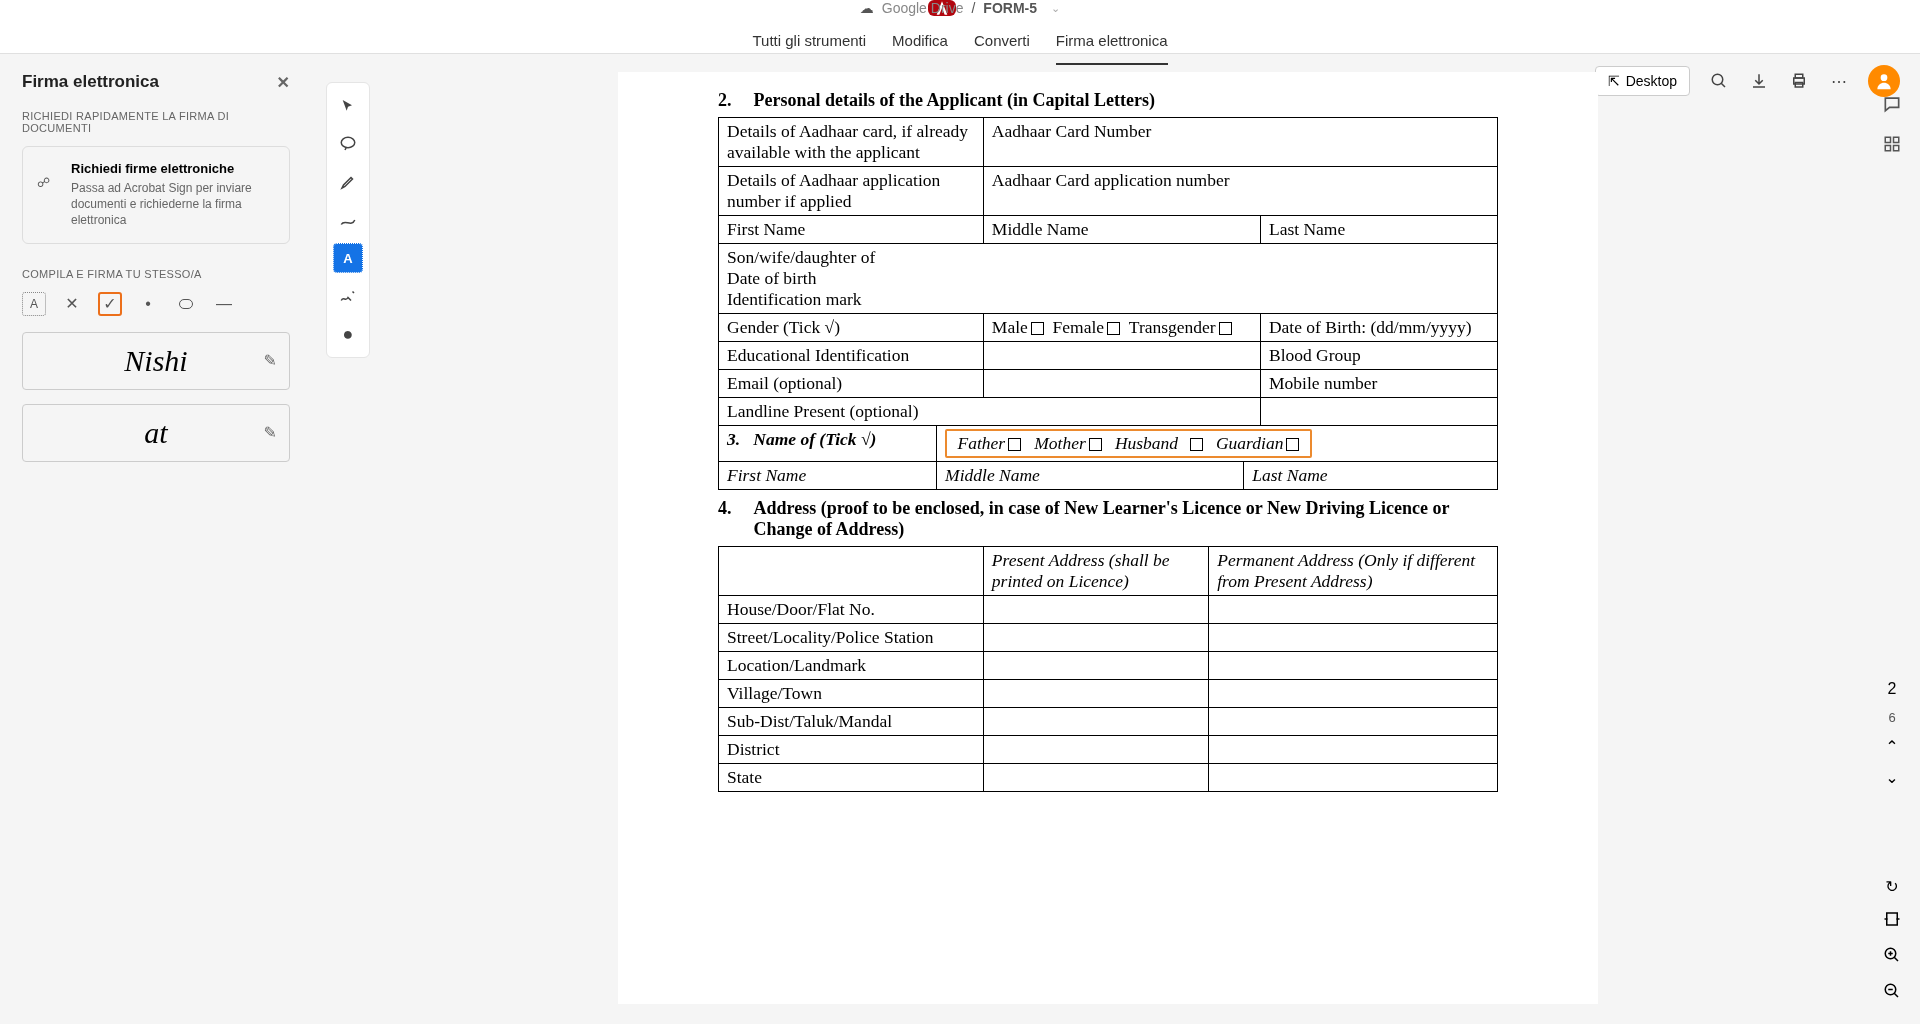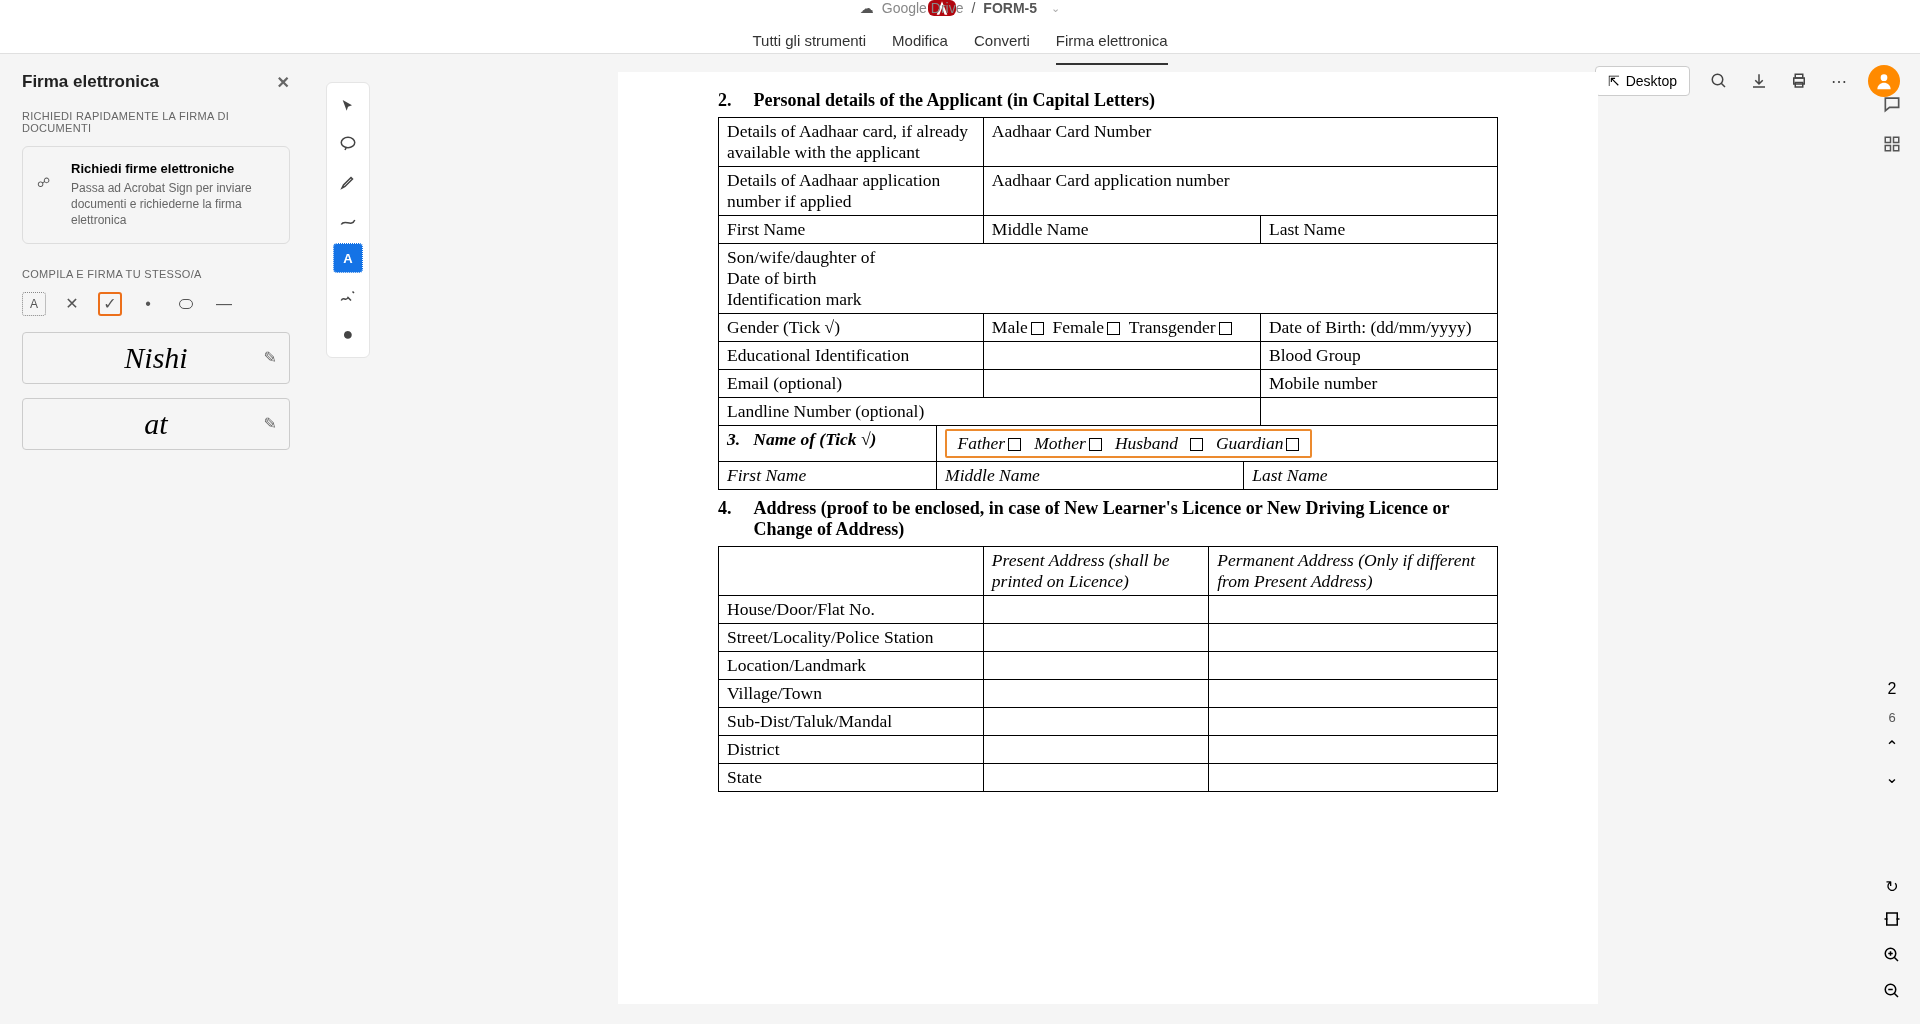--- a/index.html
+++ b/index.html
@@ -27,21 +27,21 @@
 .side-sub { font-size:11px; letter-spacing:0.3px; color:#666; text-transform:uppercase; margin-bottom:12px; }
 .side-card { border:1px solid #ddd; border-radius:6px; padding:14px 14px 14px 48px; position:relative; font-size:13px; margin-bottom:24px; }
 .side-card-title { font-weight:600; margin-bottom:4px; font-size:13px;}
 .side-card-desc { color:#666; font-size:12px; line-height:1.35; }
 .side-card-icon { position:absolute; left:14px; top:28px; width:20px; color:#555;}
 .side-sub2 { font-size:11px; letter-spacing:0.3px; color:#666; text-transform:uppercase; margin-bottom:12px; }
 .toolrow { display:flex; gap:14px; align-items:center; margin-bottom:16px; }
 .tool { width:24px; height:24px; display:flex; align-items:center; justify-content:center; border-radius:3px; cursor:pointer; color:#555; position:relative;}
 .tool.box { border:1px dotted #888;}
 .tool.sel { border:2px solid #ec6f1a; }
-.sig-box { border:1px solid #ccc; border-radius:4px; height:52px; display:flex; align-items:center; justify-content:center; position:relative; margin-bottom:14px; cursor:pointer; }
+.sig-box { border:1px solid #ccc; border-radius:4px; height:58px; display:flex; align-items:center; justify-content:center; position:relative; margin-bottom:14px; cursor:pointer; }
 .sig-text { font-family: 'Brush Script MT', cursive; font-size:30px; font-style:italic; }
 .sig-edit { position:absolute; right:12px; color:#666; }
 
 
 .vtools { position:absolute; top:82px; left:326px; width:44px; background:#fff; border:1px solid #e5e5e5; border-radius:6px; padding:8px 0; display:flex; flex-direction:column; align-items:center; gap:8px; }
 .vt { width:30px; height:30px; display:flex; align-items:center; justify-content:center; cursor:pointer; border-radius:4px; color:#444; }
 .vt.active { background:#1473e6; color:#fff; }
 .vt.dot { font-size:18px; }
 
 
@@ -214,21 +214,21 @@
               <td>Educational Identification</td>
               <td colspan="2"></td>
               <td>Blood Group</td>
             </tr>
         <tr>
               <td>Email (optional)</td>
               <td colspan="2"></td>
               <td>Mobile number</td>
             </tr>
         <tr>
-              <td colspan="2">Landline Number (optional)</td>
+              <td colspan="2">Landline Present (optional)</td>
               <td colspan="2"></td>
             </tr>
       </tbody>
         </table>
 
       <table class="tbl" style="margin-top:0;font-style:italic;">
         <tbody>
             <tr>
           <td style="width:28%;border-top:none;"><b><span>3.</span>&nbsp;&nbsp;&nbsp;<span>Name of (Tick √)</span></b></td>
           <td colspan="3" style="border-top:none;">

